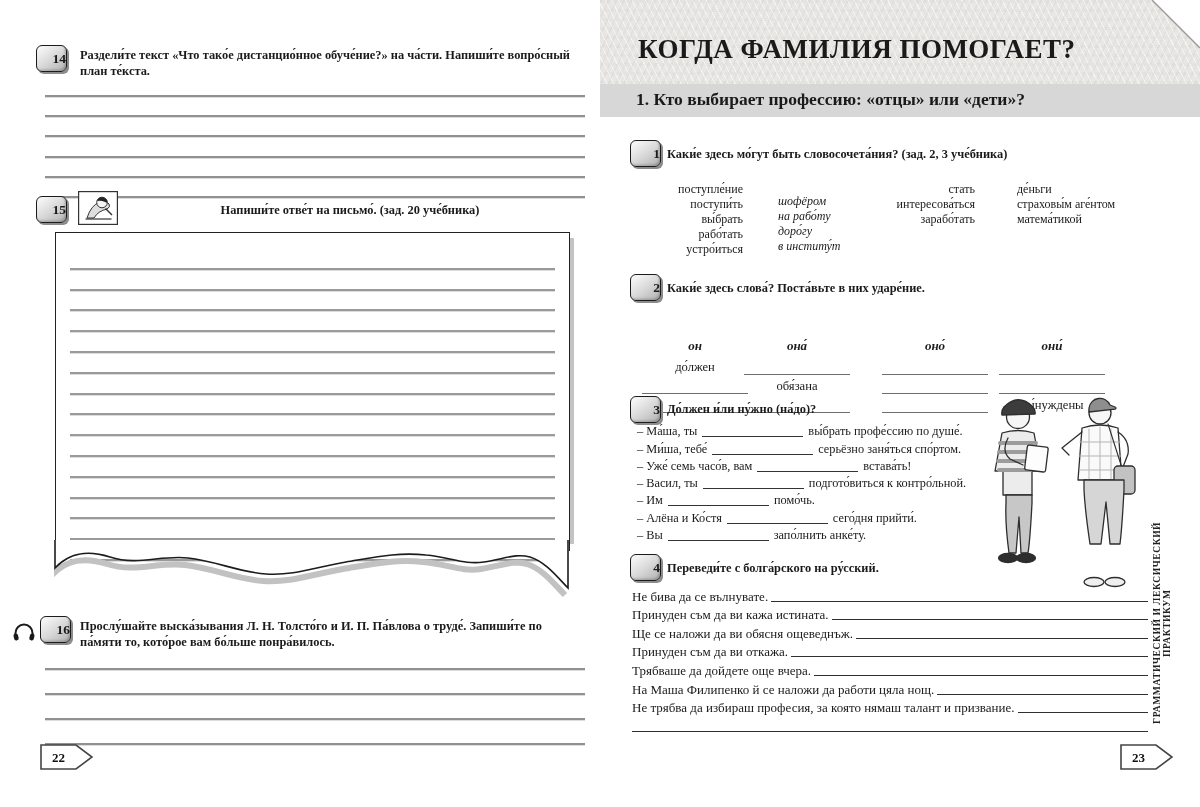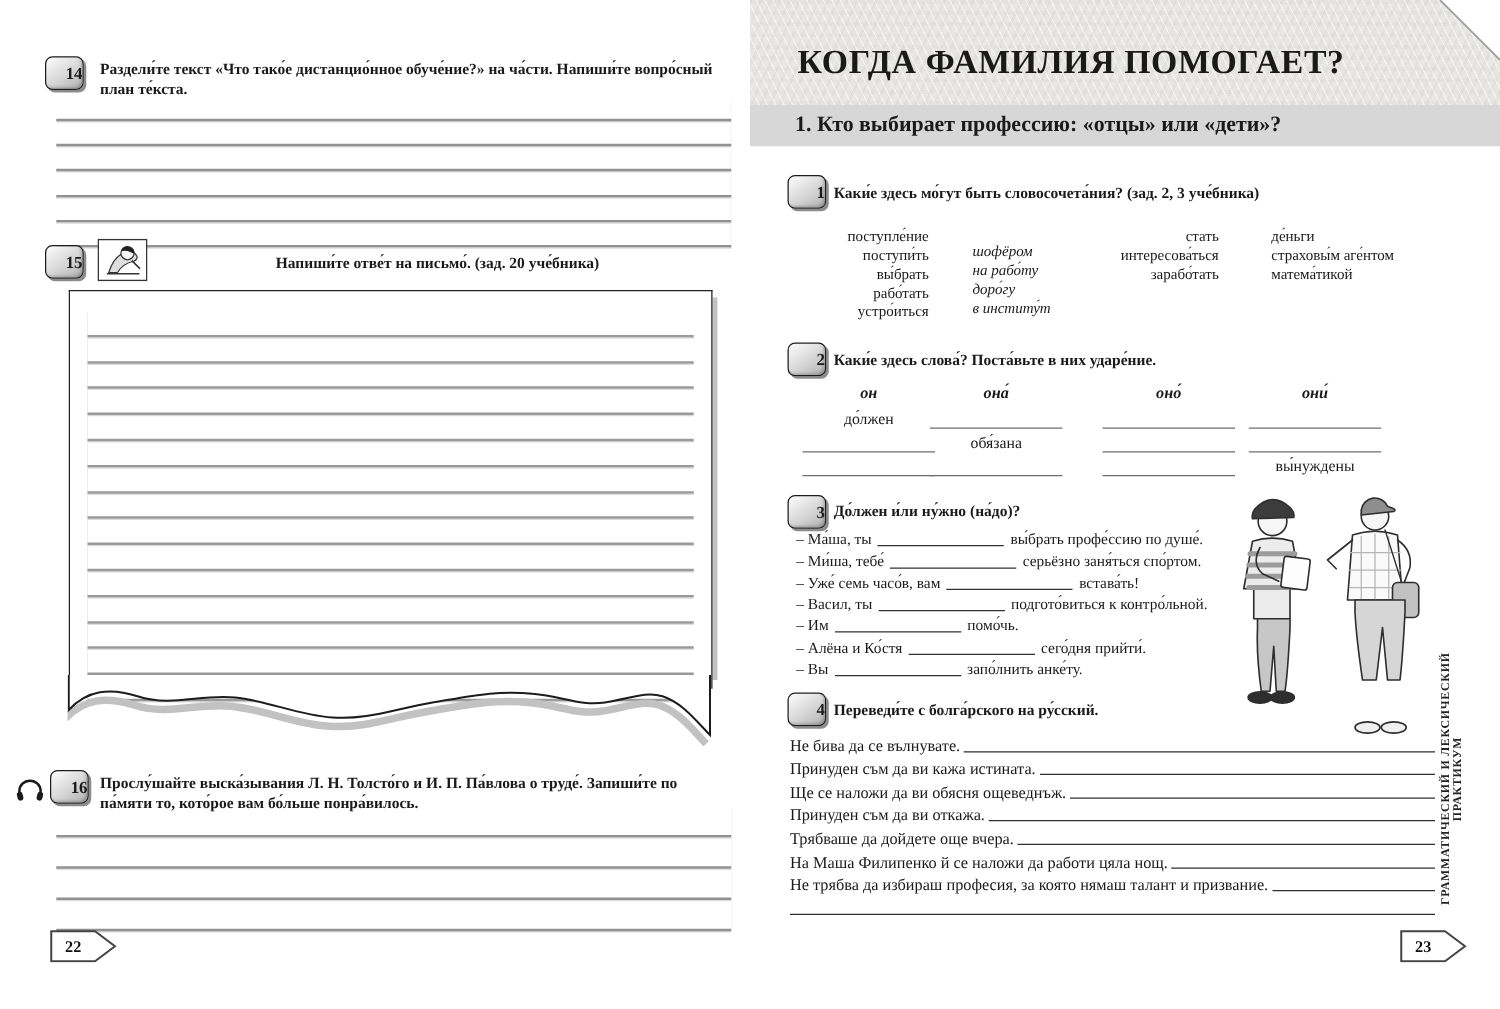--- a/index.html
+++ b/index.html
@@ -28,21 +28,21 @@
       repeating-linear-gradient(63deg, rgba(255,255,255,.55) 0 1px, transparent 1px 6px),
       repeating-linear-gradient(0deg, rgba(0,0,0,.016) 0 3px, transparent 3px 9px);}
   .chapter{position:absolute;left:638px;top:34px;font-weight:bold;font-size:27px;letter-spacing:.5px;}
   .band{position:absolute;left:600px;top:84px;width:600px;height:33px;background:#d7d7d7;}
   .section{position:absolute;left:636px;top:89px;font-weight:bold;font-size:17.5px;}
   
   .wcol{position:absolute;font-size:12px;line-height:15px;}
   .wcol span{display:block;}
   
   .ecol{position:absolute;width:110px;}
-  .h2{font-style:italic;font-weight:bold;text-align:center;font-size:13px;height:18px;}
+  .h2{font-style:italic;font-weight:bold;text-align:center;font-size:13px;height:18px;margin-top:32px;}
   .c2{height:19px;display:flex;align-items:flex-end;justify-content:center;font-size:12.6px;}
   .bl2{width:106px;border-bottom:1.6px solid #6e6e6e;height:100%;margin:0 auto;}
   
   .s3{display:flex;align-items:flex-end;height:17.3px;white-space:nowrap;font-size:12.3px;}
   .blank3{display:inline-block;width:101px;border-bottom:1.1px solid #333;
           margin:0 5px;transform:translateY(-2px);}
   
   .t4row{display:flex;align-items:flex-end;height:18.6px;font-size:13px;}
   .t4row .txt{white-space:nowrap;padding-right:3px;}
   .t4row .fill{flex:1;border-bottom:1.1px solid #2f2f2f;transform:translateY(-3px);}

